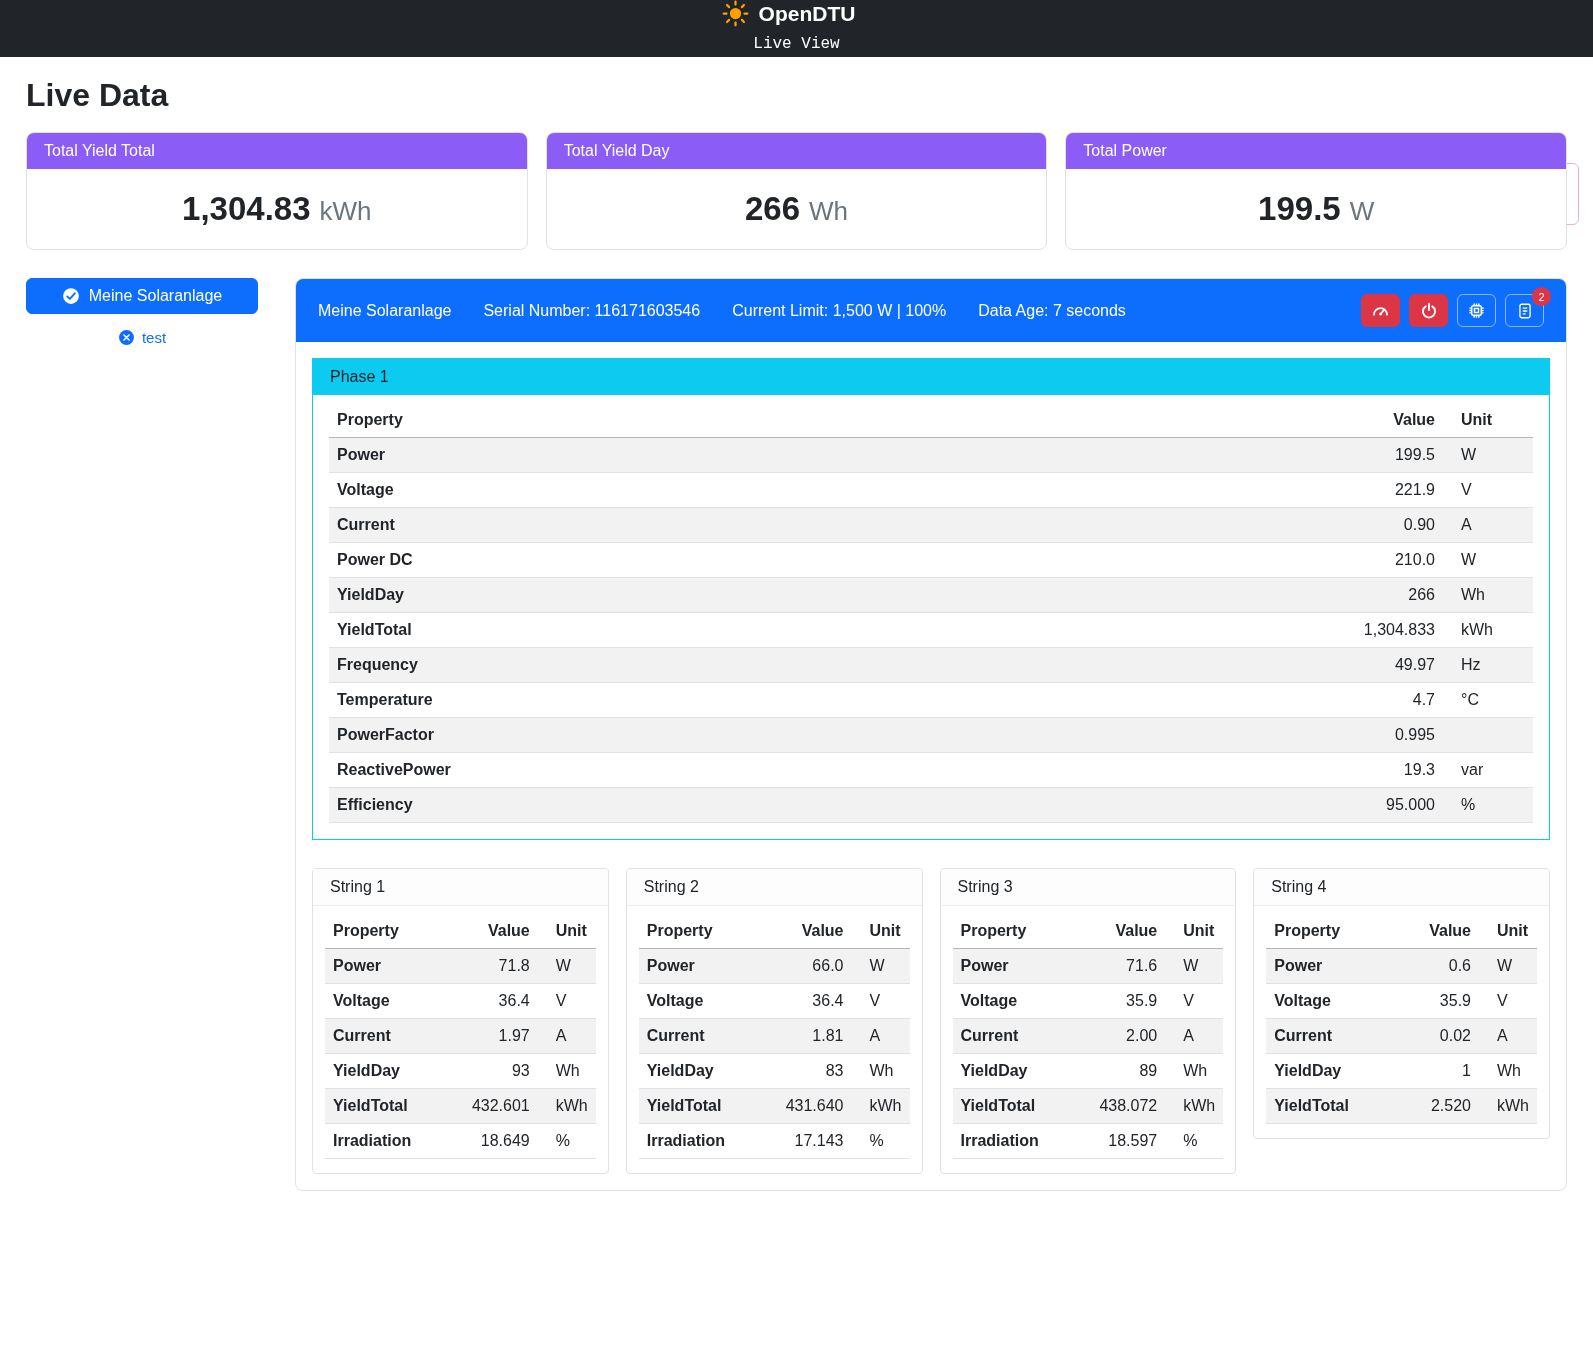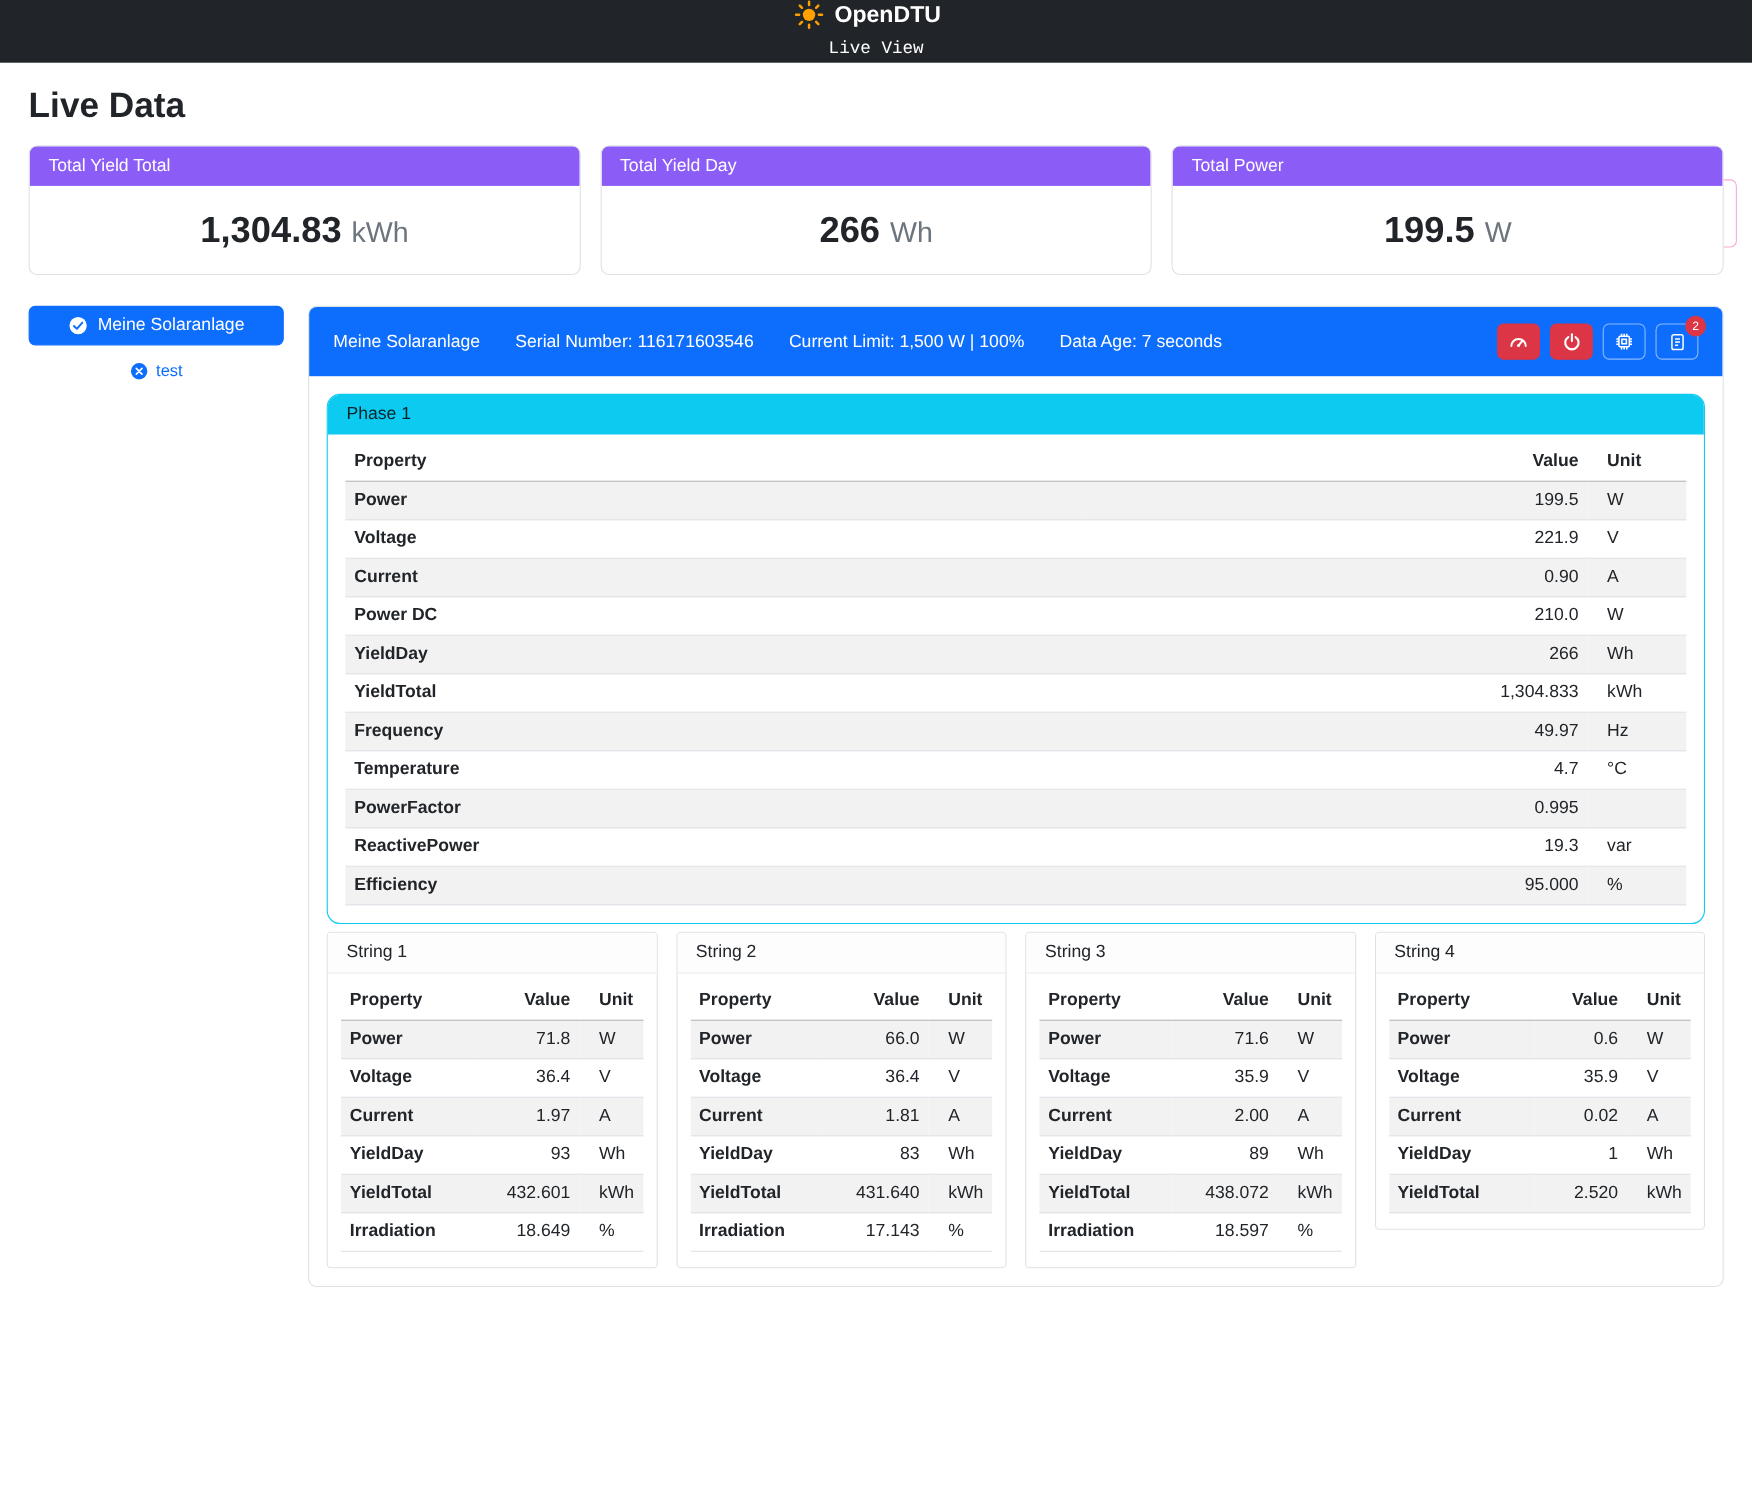--- a/index.html
+++ b/index.html
@@ -84,21 +84,21 @@
     border-radius: 8px;
     overflow: hidden;
     background: #fff;
   }
   .summary-header { background: #8b5cf6; color: #fff; font-size: 16px; padding: 9px 17px; }
   .summary-body { padding: 21px 16px; text-align: center; }
   .summary-value { font-size: 33px; font-weight: 700; }
   .summary-unit { font-size: 26px; font-weight: 400; color: #6c757d; margin-left: 9px; }
 
   
-  .content-row { display: flex; gap: 22px; align-items: flex-start; }
+  .content-row { display: flex; gap: 37px; align-items: flex-start; }
   .sidebar { width: 232px; flex: none; }
   .inv-select-btn {
     width: 100%;
     background: #0d6efd;
     border: 1px solid #0d6efd;
     color: #fff;
     font-size: 16px;
     padding: 8px 12px;
     border-radius: 6px;
     display: flex;
@@ -159,23 +159,23 @@
     border-radius: 50%;
     display: flex;
     align-items: center;
     justify-content: center;
   }
   .main-body { padding: 16px; }
 
   
   .phase-card {
     border: 1px solid #0dcaf0;
-    border-radius: 12px;
+    border-radius: 0;
     overflow: hidden;
-    margin-bottom: 7px;
+    margin-bottom: 28px;
   }
   .phase-header { background: #0dcaf0; color: #04242b; font-size: 16px; padding: 9px 17px; }
   .phase-body { padding: 8px 16px 16px; }
 
   
   table.data-table { width: 100%; border-collapse: collapse; font-size: 16px; }
   .data-table th, .data-table td {
     padding: 8px;
     border-bottom: 1px solid #dee2e6;
     text-align: left;

